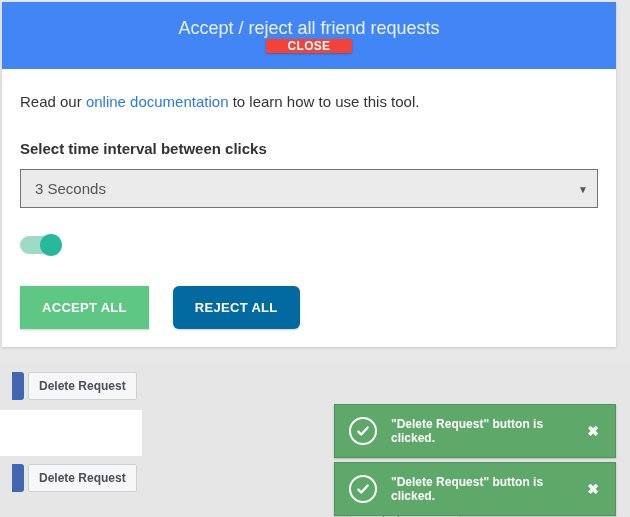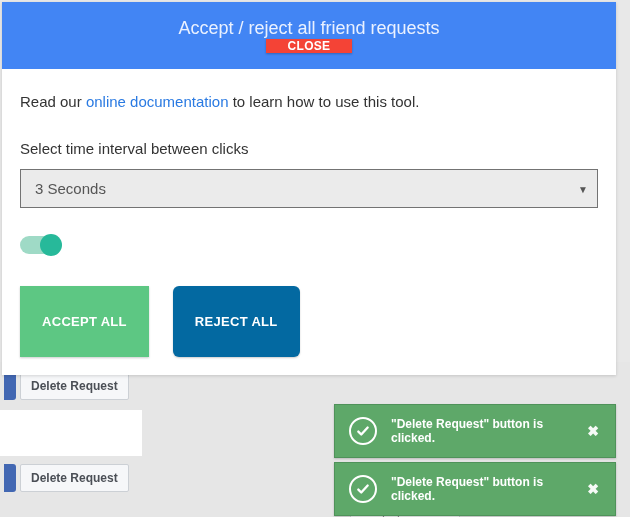--- a/index.html
+++ b/index.html
@@ -54,20 +54,21 @@
     }
     .doc-link {
       color: #2a7ae2;
       text-decoration: none;
     }
     .field-label {
       font-size: 15px;
       color: #333;
       margin-bottom: 12px;
       display: block;
+      font-weight: bold;
     }
     .select-wrap {
       position: relative;
       margin-bottom: 28px;
     }
     .select {
       width: 100%;
       background: #ebebeb;
       border: 1px solid #737373;
       padding: 10px 14px;
@@ -109,21 +110,21 @@
       height: 22px;
       background: #27b99a;
       border-radius: 50%;
     }
     .actions {
       display: flex;
       gap: 24px;
     }
     .btn {
       border: none;
-      padding: 28px 22px;
+      padding: 14px 22px;
       font-size: 13px;
       font-weight: 600;
       letter-spacing: 0.3px;
       color: #fff;
       cursor: pointer;
       box-shadow: 0 1px 2px rgba(0,0,0,0.2);
     }
     .btn-accept { background: #5dc783; }
     .btn-reject { background: #0369a1; border-radius: 6px; }
 
@@ -131,21 +132,21 @@
     .bg-page {
       position: absolute;
       top: 362px;
       left: 0;
       right: 0;
       bottom: 0;
       background: #e6e6e6;
     }
     .bg-row {
       position: absolute;
-      left: 4px;
+      left: 12px;
       display: flex;
       align-items: flex-end;
     }
     .bg-row.row1 { top: 10px; }
     .bg-row.row2 { top: 102px; }
     .blue-stub {
       width: 12px;
       height: 28px;
       background: #4267b2;
       border-radius: 0 3px 3px 0;

